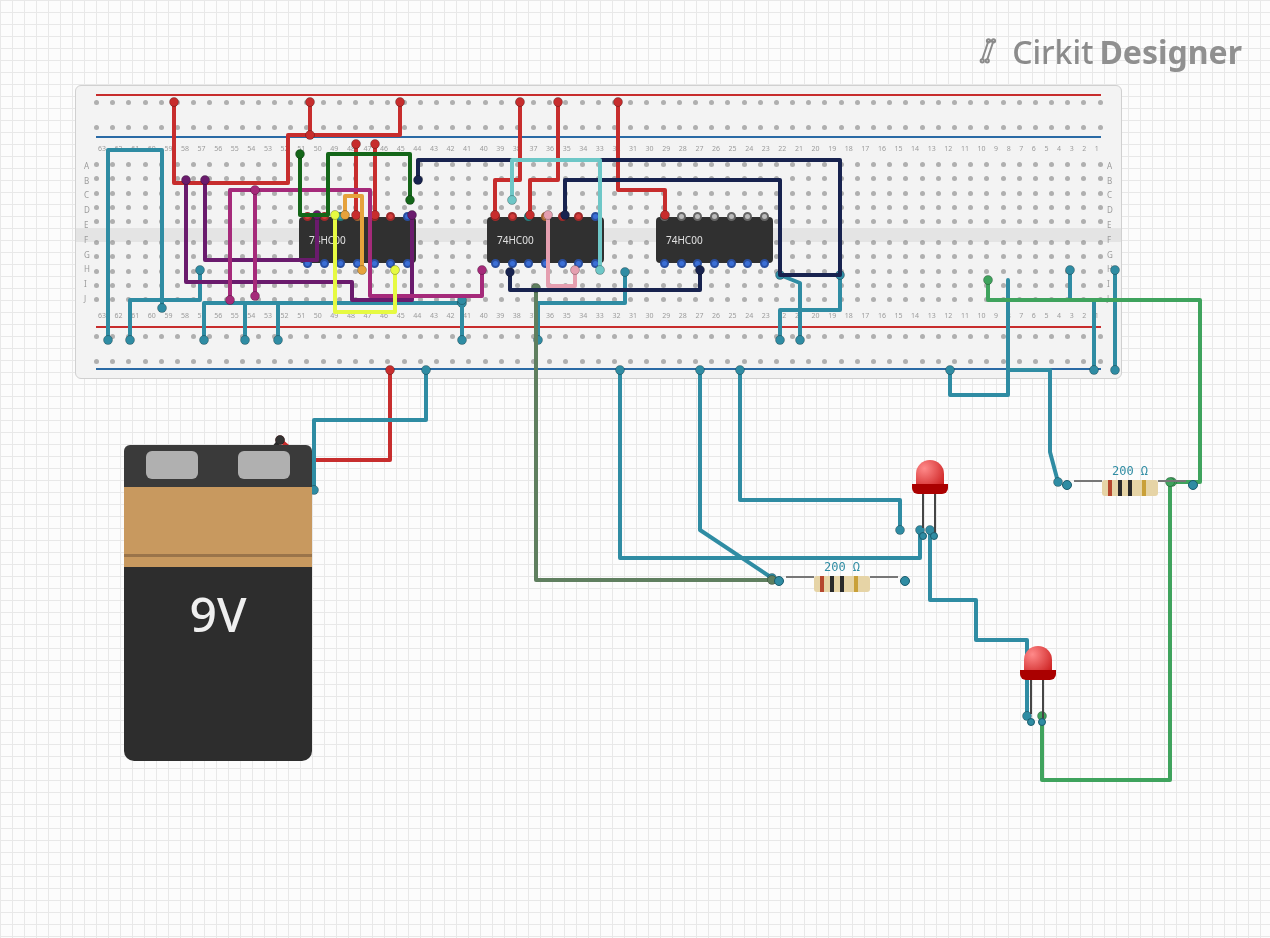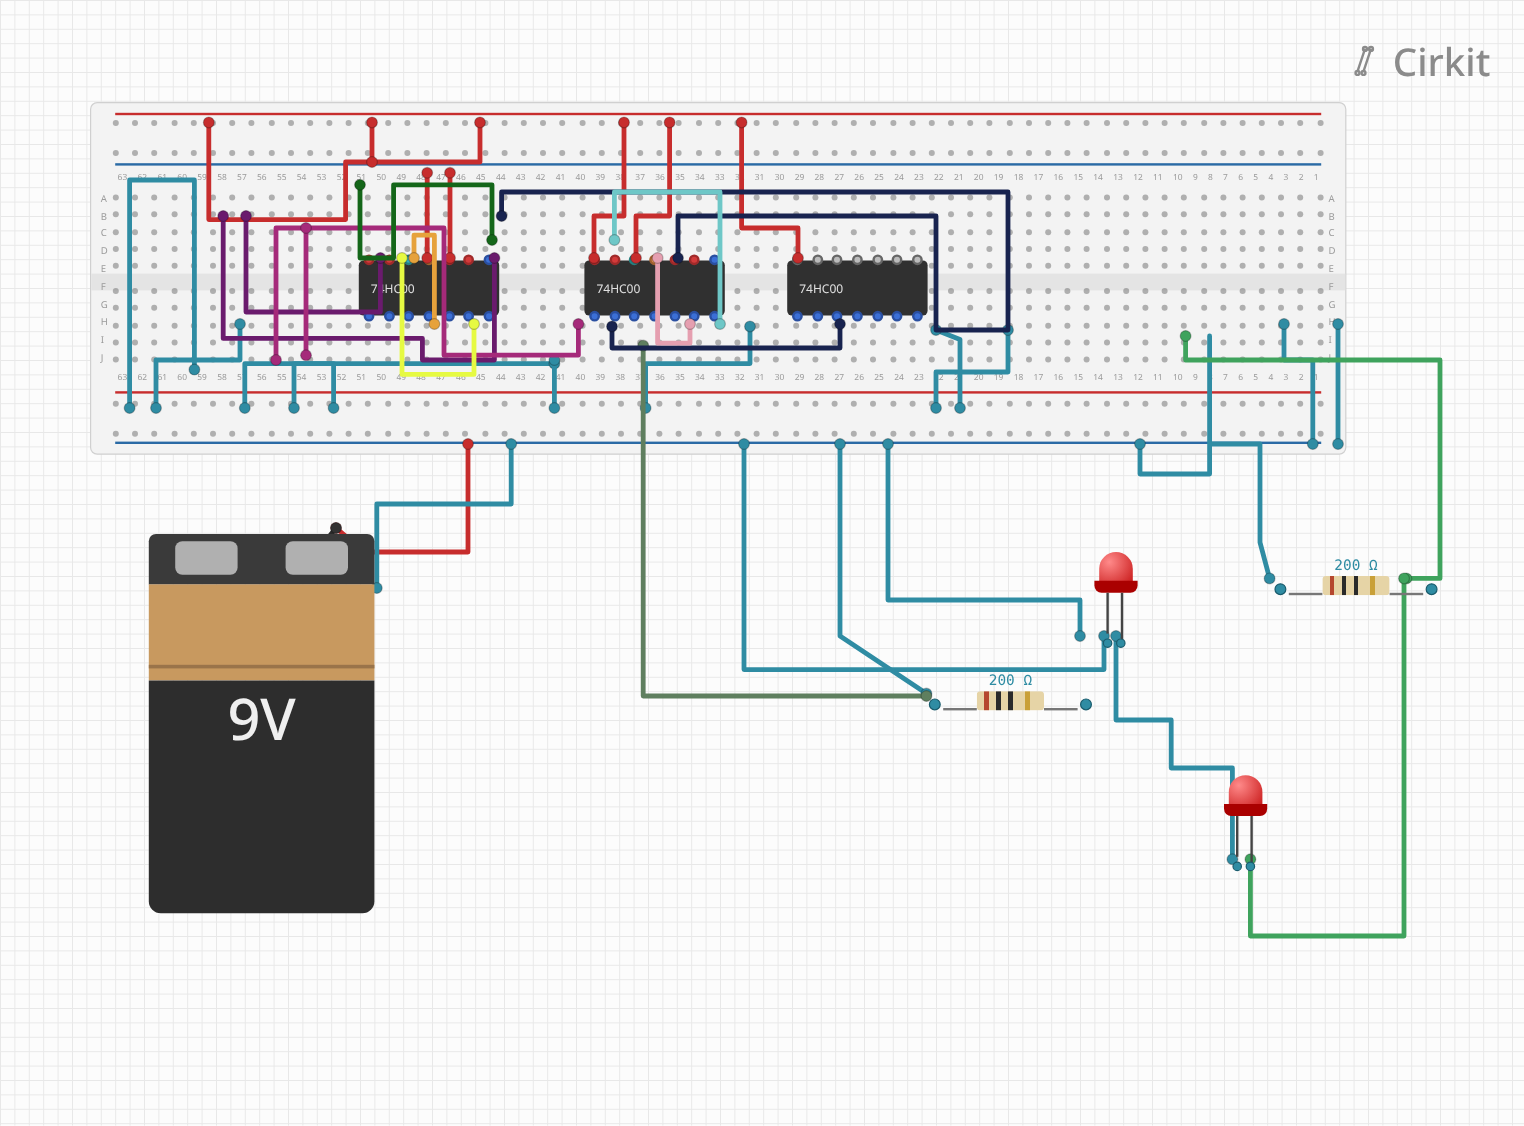--- a/index.html
+++ b/index.html
@@ -98,36 +98,36 @@
     position: absolute; left: 124px; top: 445px;
     width: 188px; height: 316px;
   }
   .bat-cap { position: absolute; top: 0; left: 0; right: 0; height: 42px; background: #3a3a3a; border-radius: 6px 6px 0 0; }
   .bat-term { position: absolute; top: 6px; width: 52px; height: 28px; background: #b0b0b0; border-radius: 6px; }
   .bat-term.l { left: 22px; }
   .bat-term.r { right: 22px; }
   .bat-cop { position: absolute; top: 42px; left: 0; right: 0; height: 80px; background: #c8995f; }
   .bat-cop::after { content:""; position:absolute; left:0; right:0; bottom:10px; height:3px; background:#9a744a; }
   .bat-body { position: absolute; top: 122px; left: 0; right: 0; bottom: 0; background: #2d2d2d; border-radius: 0 0 10px 10px;
-    display:flex; align-items:flex-start; justify-content:center; 
+    display:flex; align-items:flex-start; justify-content:center; padding-top: 14px;
     color: #efefef; font-size: 48px; font-weight: 500; }
 
   
   .led {
     position: absolute; width: 40px; height: 72px;
   }
   .led .dome { position:absolute; top:0; left:6px; width:28px; height:28px; border-radius: 14px 14px 4px 4px; background: radial-gradient(circle at 30% 30%, #ff8a8a, #c51212); }
   .led .base { position:absolute; top:24px; left:2px; width:36px; height:10px; background:#a00; border-radius: 0 0 6px 6px; }
   .led .leg { position:absolute; top:34px; width:2px; background:#444; }
   .led .leg.a { left:12px; height:34px; }
   .led .leg.c { left:24px; height:42px; }
   .led .pad { position:absolute; bottom:-8px; width:8px; height:8px; border-radius:50%; background:#2f8ca3; border:1.5px solid #1a5c6d; }
   .led .pad.a { left:9px; } .led .pad.c { left:20px; }
 
-  .resistor { position:absolute; display:flex; align-items:flex-end; }
+  .resistor { position:absolute; display:flex; align-items:flex-start; }
   .resistor .lead { width: 28px; height: 2px; background:#777; }
   .resistor .body {
     width: 56px; height: 16px; background:#e6d4a6; border-radius: 3px;
     background-image:
       linear-gradient(90deg,
         transparent 6px, #b5472e 6px, #b5472e 10px,
         transparent 10px, transparent 16px, #2a2a2a 16px, #2a2a2a 20px,
         transparent 20px, transparent 26px, #2a2a2a 26px, #2a2a2a 30px,
         transparent 30px, transparent 40px, #c9a038 40px, #c9a038 44px,
         transparent 44px);
@@ -141,20 +141,21 @@
 
 <div class="logo">
   <svg viewBox="0 0 24 24" fill="none" stroke="#8b8b8b" stroke-width="1.6">
     <path d="M5 18 L10 3  M9 18 L14 3"></path>
     <circle cx="5" cy="19" r="1.3"></circle>
       <circle cx="9" cy="19" r="1.3"></circle>
     <circle cx="10" cy="3" r="1.3"></circle>
       <circle cx="14" cy="3" r="1.3"></circle>
   </svg>
   <span class="brand">Cirkit</span>
+  <span class="designer">Designer</span>
 </div>
 
 <div class="breadboard">
   <div class="rail red top1"></div>
   <div class="rail blue top2"></div>
   <div class="rail red bot1"></div>
   <div class="rail blue bot2"></div>
   <div class="channel"></div>
   <div class="col-labels topn" id="coltop">
       <span>1</span>

